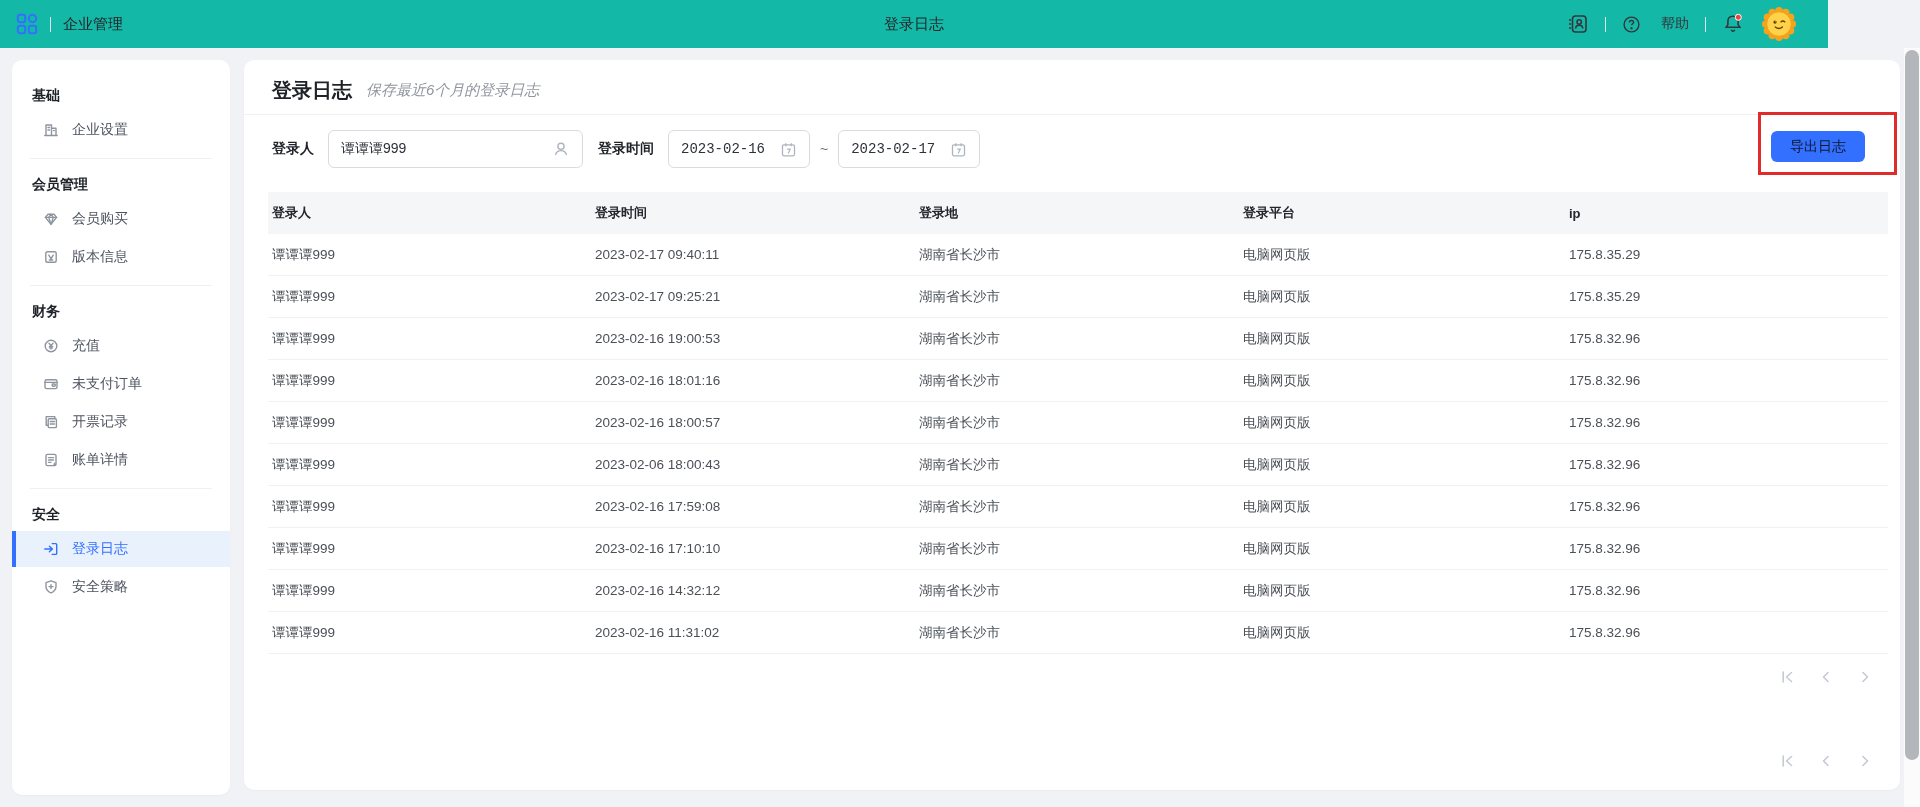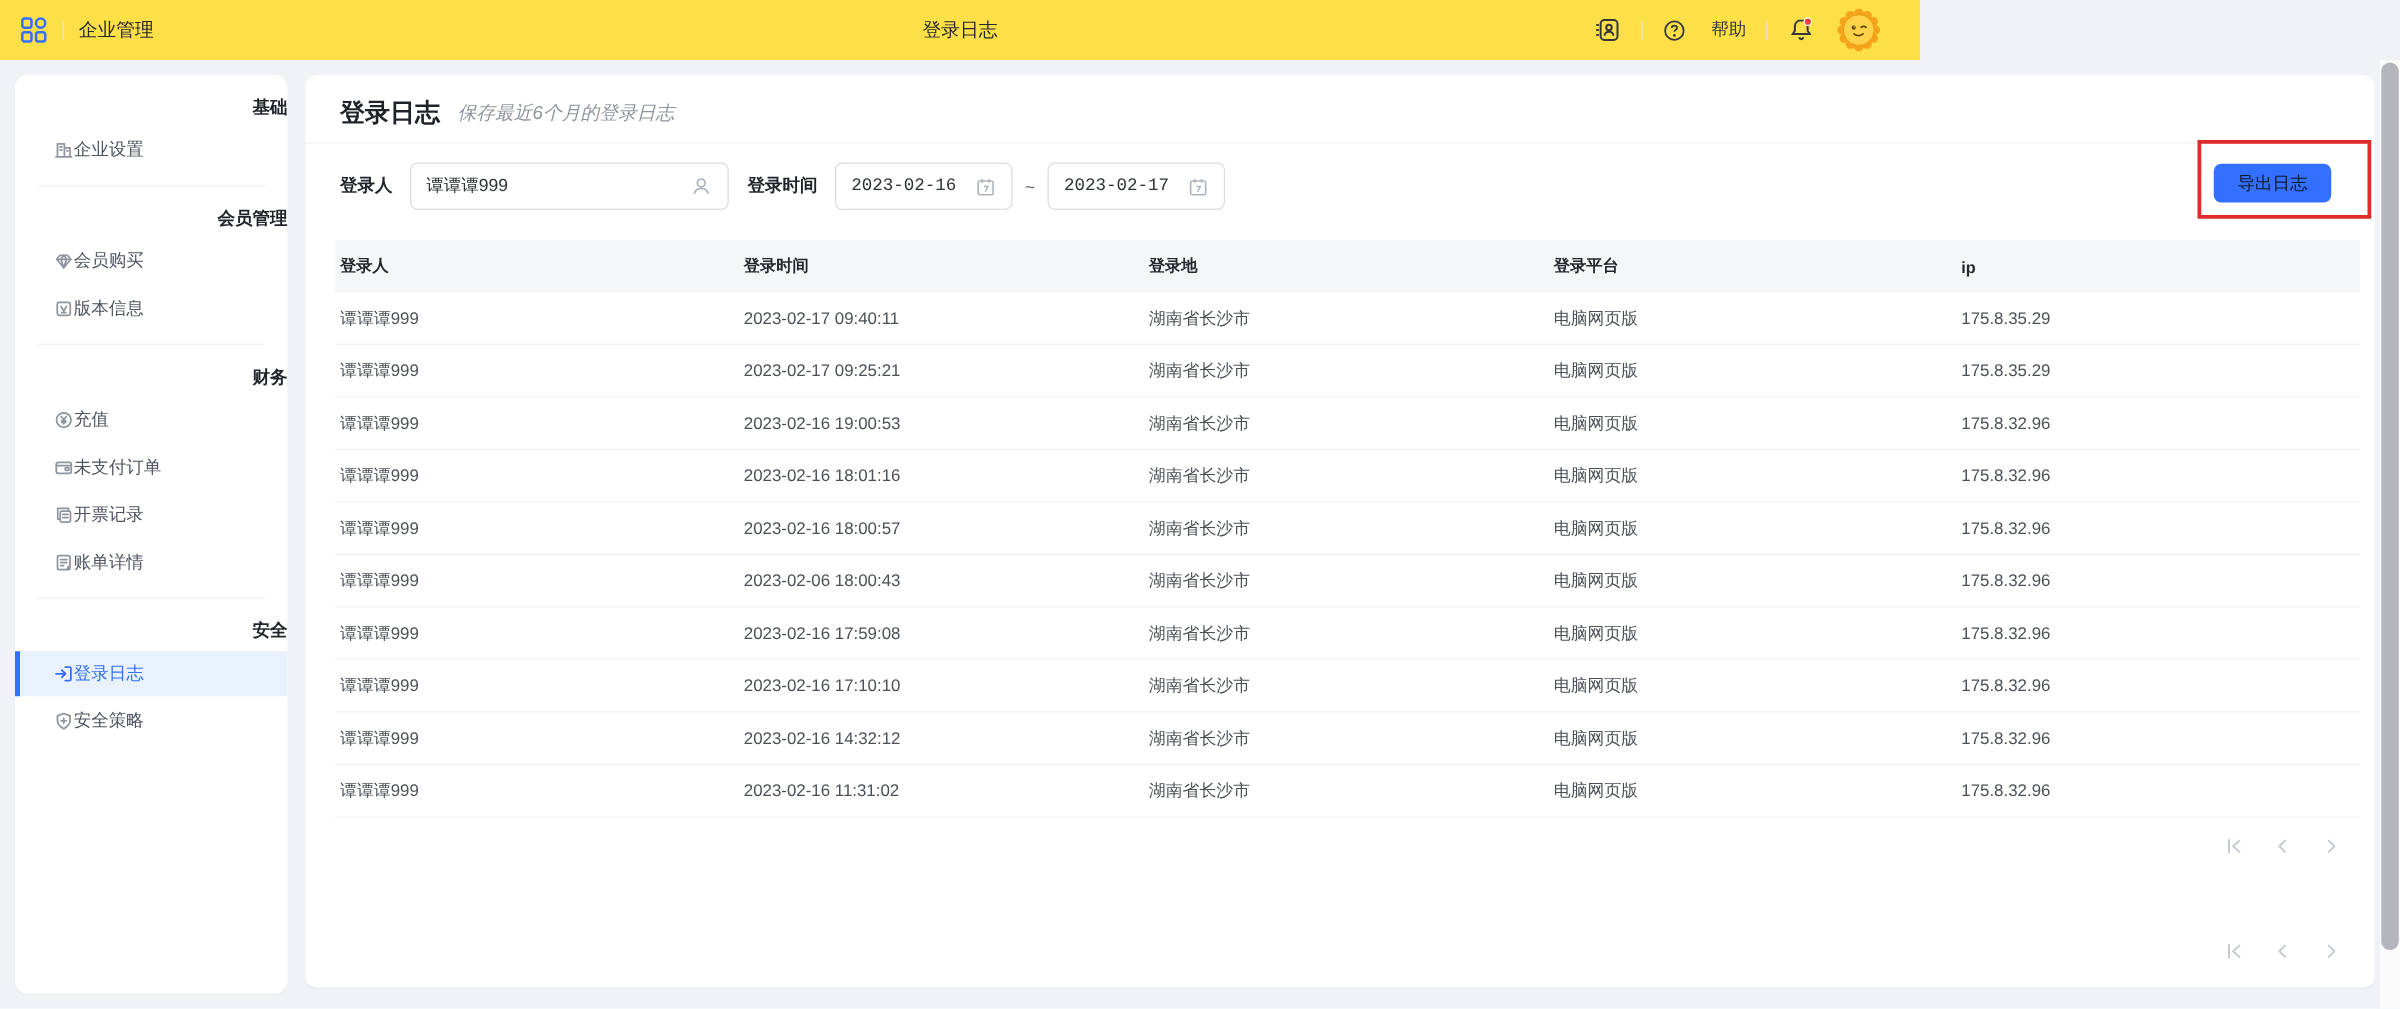--- a/index.html
+++ b/index.html
@@ -5,37 +5,37 @@
   :root{ --accent:#3370ff; --red:#e02b2b; --active-bg:#e9f1fd; }
   *{box-sizing:border-box; margin:0; padding:0;}
   html,body{width:1920px;height:807px;}
   body{
     font-family:"Liberation Sans","DejaVu Sans",sans-serif;
     background:#f0f2f5; position:relative; overflow:hidden; color:#1f2329;
   }
   svg{display:block;}
 
   
-  .topbar{position:absolute;left:0;top:0;width:1536px;height:48px;background:#fde047;
+  .topbar{position:absolute;left:0;top:0;width:1828px;height:48px;background:#14b8a6;
     display:flex;align-items:center;padding:0 30px 0 16px;z-index:5;justify-content:center;}
   .topbar-left{display:flex;align-items:center;gap:12px;}
   .v-div{width:1px;height:15px;background:#e2e4e8;}
   .app-title{font-size:15px;color:#23262b;}
   .center-title{position:absolute;left:0;right:0;text-align:center;font-size:15px;color:#23262b;pointer-events:none;}
   .topbar-right{margin-left:auto;display:flex;align-items:center;gap:16px;position:relative;z-index:6;}
   .tb-icon{display:flex;align-items:center;justify-content:center;cursor:pointer;}
   .help{display:flex;align-items:center;gap:20px;font-size:14px;color:#33373d;cursor:pointer;}
   .avatar{width:38px;height:38px;cursor:pointer;}
 
   
   .sidebar{position:absolute;left:12px;top:60px;width:218px;height:735px;background:#fff;
-    border-radius:10px;box-shadow:0 1px 2px rgba(31,35,41,.03);overflow:hidden;text-align:right;}
+    border-radius:10px;box-shadow:0 1px 2px rgba(31,35,41,.03);padding-top:10px;overflow:hidden;}
   .side-title{height:30px;line-height:30px;margin-top:10px;padding-left:20px;
     font-size:14px;font-weight:700;color:#1f2329;}
-  .side-item{height:36px;margin:2px 0;display:flex;align-items:center;
+  .side-item{height:36px;margin:2px 0;display:flex;align-items:center;gap:13px;
     padding-left:31px;font-size:14px;color:#4e5461;cursor:pointer;position:relative;}
   .side-item .sicon{color:#8f959e;display:flex;}
   .side-item.active{background:var(--active-bg);color:var(--accent);}
   .side-item.active .sicon{color:var(--accent);}
   .side-item.active::before{content:"";position:absolute;left:0;top:0;bottom:0;width:4px;background:var(--accent);}
   .side-divider{height:1px;background:#eef0f2;margin:10px 18px;}
 
   
   .main-card{position:absolute;left:244px;top:60px;width:1656px;height:730px;background:#fff;
     border-radius:10px;box-shadow:0 1px 2px rgba(31,35,41,.03);}

